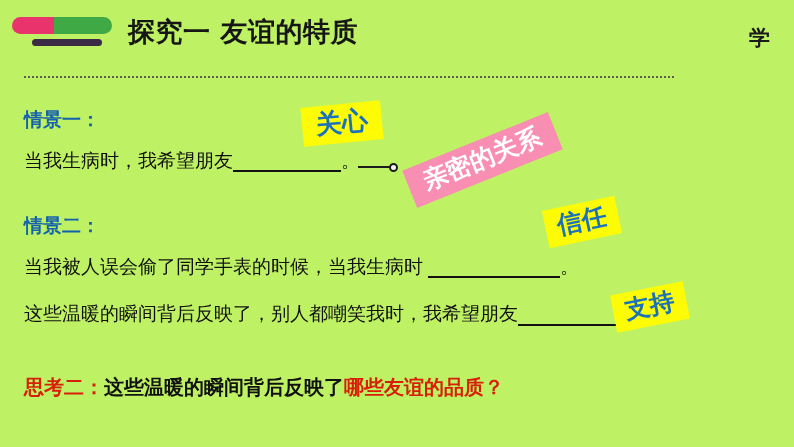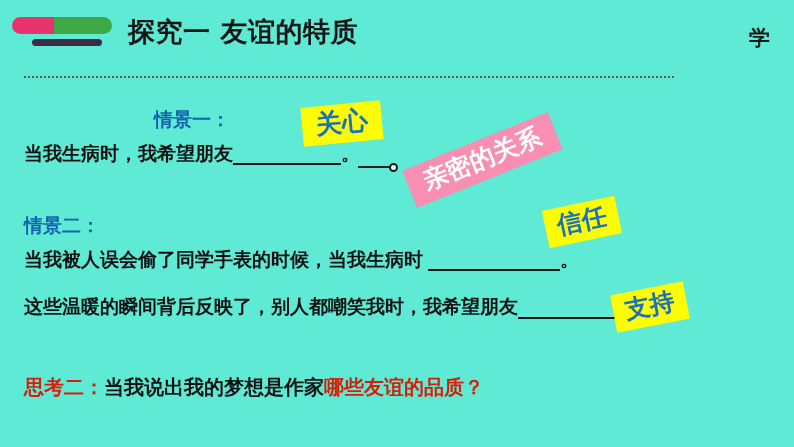--- a/index.html
+++ b/index.html
@@ -11,21 +11,21 @@
     height: 447px;
     background: #f5f4ee;
     font-family: "DejaVu Sans", "Liberation Sans", sans-serif;
     overflow: hidden;
     position: relative;
   }
   #slide {
     position: relative;
     width: 794px;
     height: 447px;
-    background: #5eead4;
+    background: #bef264;
     overflow: hidden;
   }
 
   
   #header {
     position: absolute;
     left: 0; top: 0;
     width: 794px; height: 70px;
   }
   .deco {
@@ -83,37 +83,37 @@
   }
   .scenario-label {
     font-size: 19px;
     font-weight: bold;
     color: #1462ae;
     line-height: 1.25;
     white-space: nowrap;
   }
   .scenario-body {
     font-size: 19px;
-    font-weight: bold;
+    font-weight: normal;
     color: #111111;
     line-height: 1.3;
     white-space: nowrap;
-    margin-top: 9px;
+    margin-top: 16px;
   }
   .blank {
     display: inline-block;
     border-bottom: 2px solid #111;
     vertical-align: bottom;
     height: 17px;
   }
   .blank-a { width: 108px; }
   .blank-b { width: 132px; margin-left: 5px; }
   .blank-c { width: 112px; }
 
-  #sc1 { top: 108px; text-align: center; }
+  #sc1 { top: 108px; }
   #sc2 { top: 214px; }
   #sc3 { top: 285px; }
 
   
   .tag {
     position: absolute;
     font-weight: bold;
     white-space: nowrap;
     line-height: 1;
   }
@@ -215,16 +215,16 @@
 
   <div id="connector-line"></div>
   <div id="connector-dot"></div>
 
   <div class="tag tag-yellow" id="tag-care">关心</div>
   <div class="tag tag-pink" id="tag-close">亲密的关系</div>
   <div class="tag tag-yellow" id="tag-trust">信任</div>
   <div class="tag tag-yellow" id="tag-support">支持</div>
 
   <div id="question">
-    <span class="q-red">思考二：</span><span class="q-black">当我说出我的梦想是作家</span><span class="q-red">哪些友谊的品质？</span>
+    <span class="q-red">思考二：</span><span class="q-black">这些温暖的瞬间背后反映了</span><span class="q-red">哪些友谊的品质？</span>
   </div>
 
 </div>
 
 </body></html>

